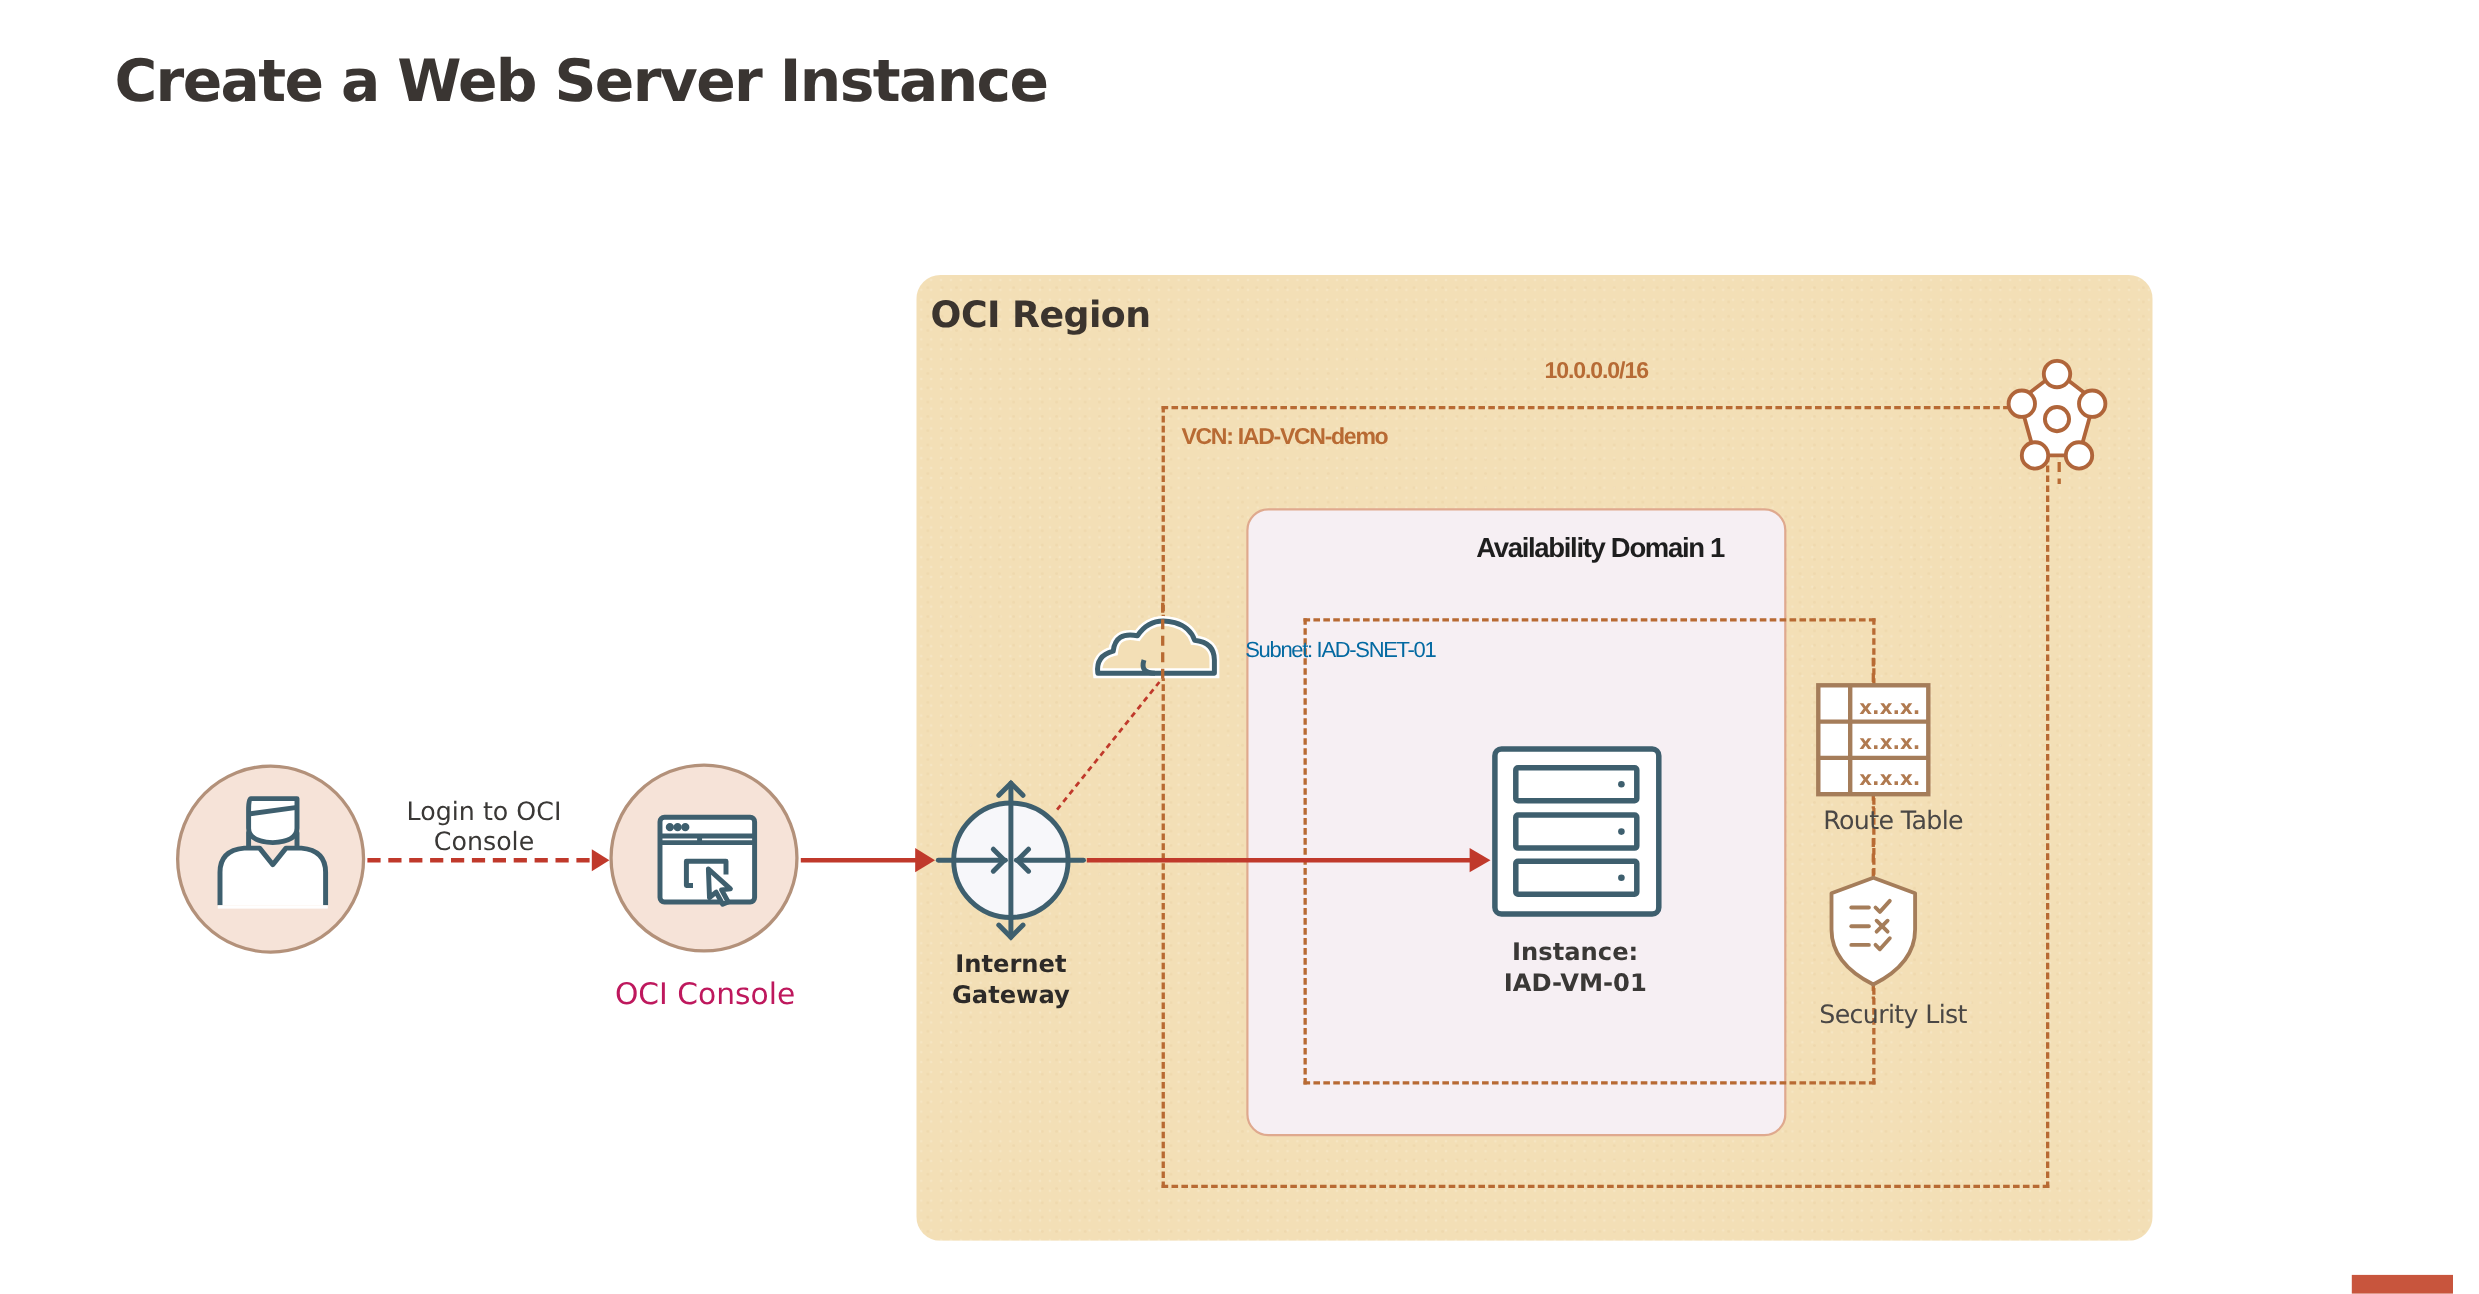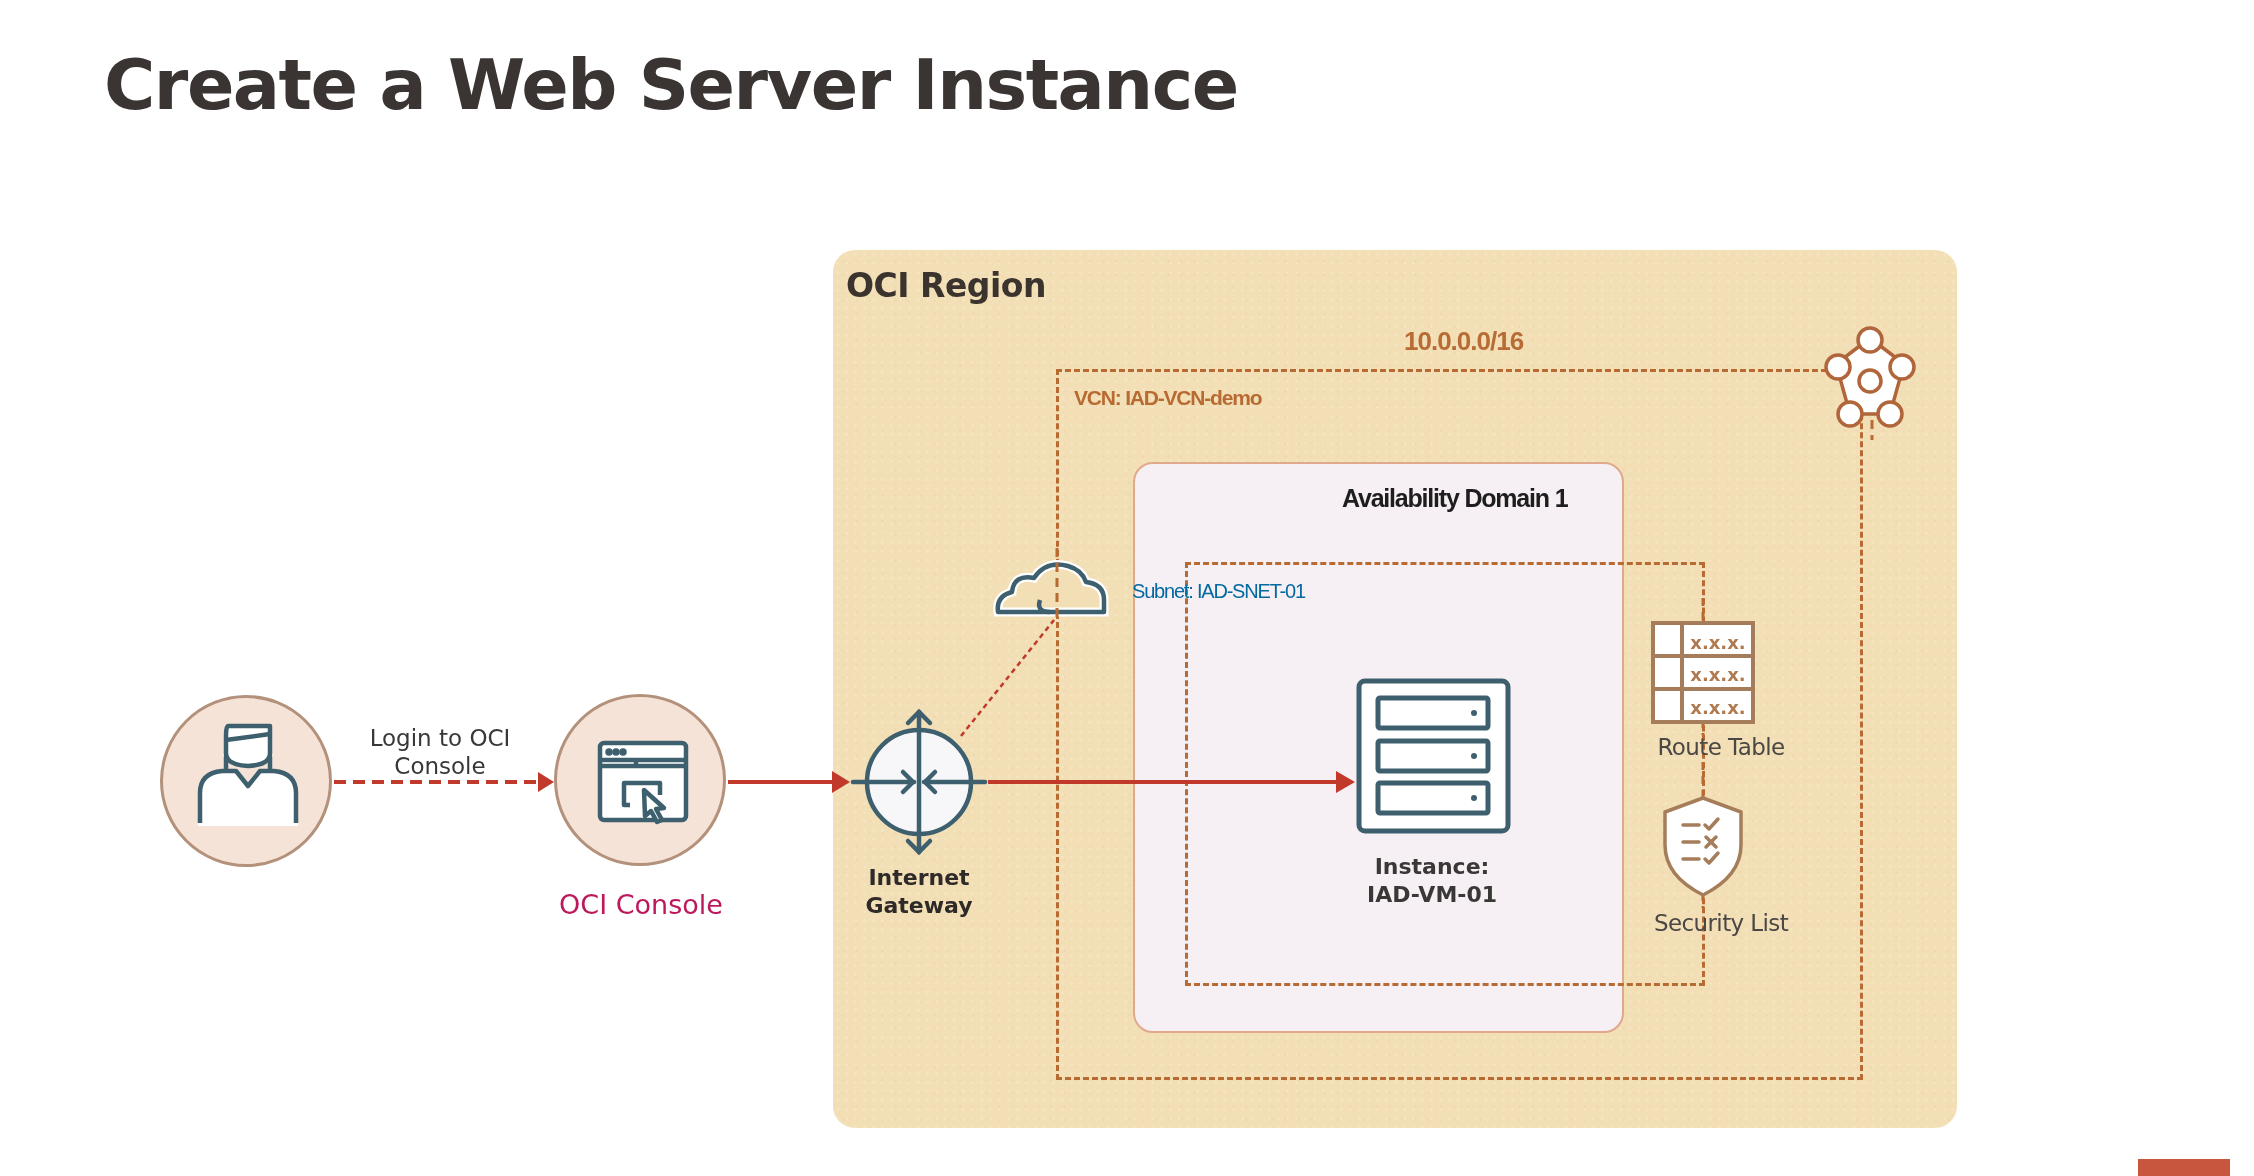--- a/index.html
+++ b/index.html
@@ -2,38 +2,38 @@
 <html><head>
 <meta charset="utf-8">
 <style>
   html, body { margin: 0; padding: 0; }
   body {
     width: 2254px; height: 1176px; position: relative; overflow: hidden;
     background: #ffffff; font-family: "Liberation Sans", sans-serif;
   }
   .abs { position: absolute; }
   .title {
-    left: 104px; top: 44px; font-size: 70px; font-weight: bold; color: #3a3532;
+    left: 104px; top: 44px; font-size: 53px; font-weight: bold; color: #3a3532;
     font-family: "DejaVu Sans", sans-serif; letter-spacing: -1.5px; white-space: nowrap;
   }
   .region {
     left: 833px; top: 250px; width: 1124px; height: 878px;
     background: #f3dfb6; border-radius: 22px;
     background-image:
       radial-gradient(rgba(255,255,255,0.18) 1px, transparent 1.5px),
       radial-gradient(rgba(200,160,100,0.10) 1px, transparent 1.5px);
     background-size: 9px 9px, 13px 13px;
     background-position: 0 0, 4px 5px;
   }
   .region-title {
     left: 846px; top: 266px; font-size: 33px; font-weight: bold; color: #3b342e;
     font-family: "DejaVu Sans", sans-serif; white-space: nowrap; letter-spacing: -0.5px;
   }
   .cidr {
-    left: 1404px; top: 326px; font-size: 26px; font-weight: bold; color: #b76b35;
+    left: 1404px; top: 326px; font-size: 21px; font-weight: bold; color: #b76b35;
     font-family: "Liberation Sans", sans-serif; letter-spacing: -1px; white-space: nowrap; text-align: right;
   }
   .vcn-box {
     left: 1056px; top: 369px; width: 807px; height: 711px;
     border: 3px dashed #b86a33; box-sizing: border-box;
   }
   .vcn-label {
     left: 1074px; top: 386px; font-size: 21px; font-weight: bold; color: #b86a33;
     letter-spacing: -1.2px; white-space: nowrap;
   }

